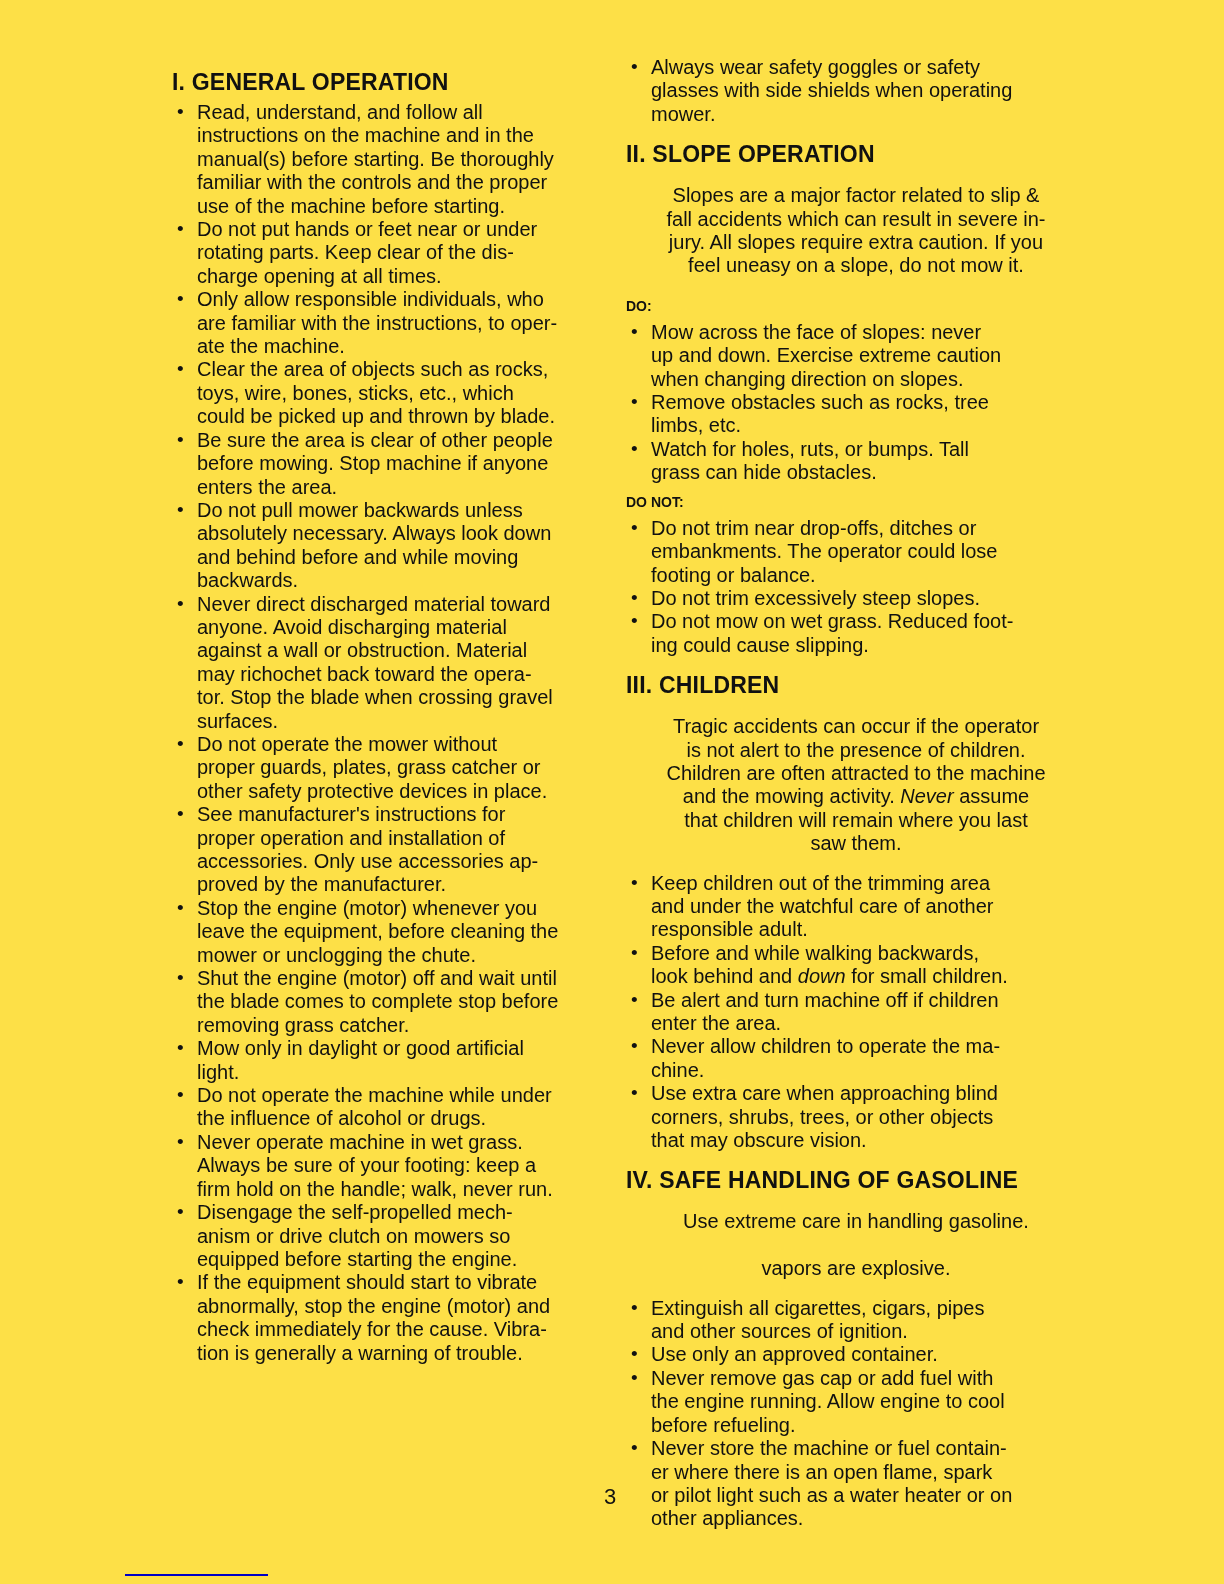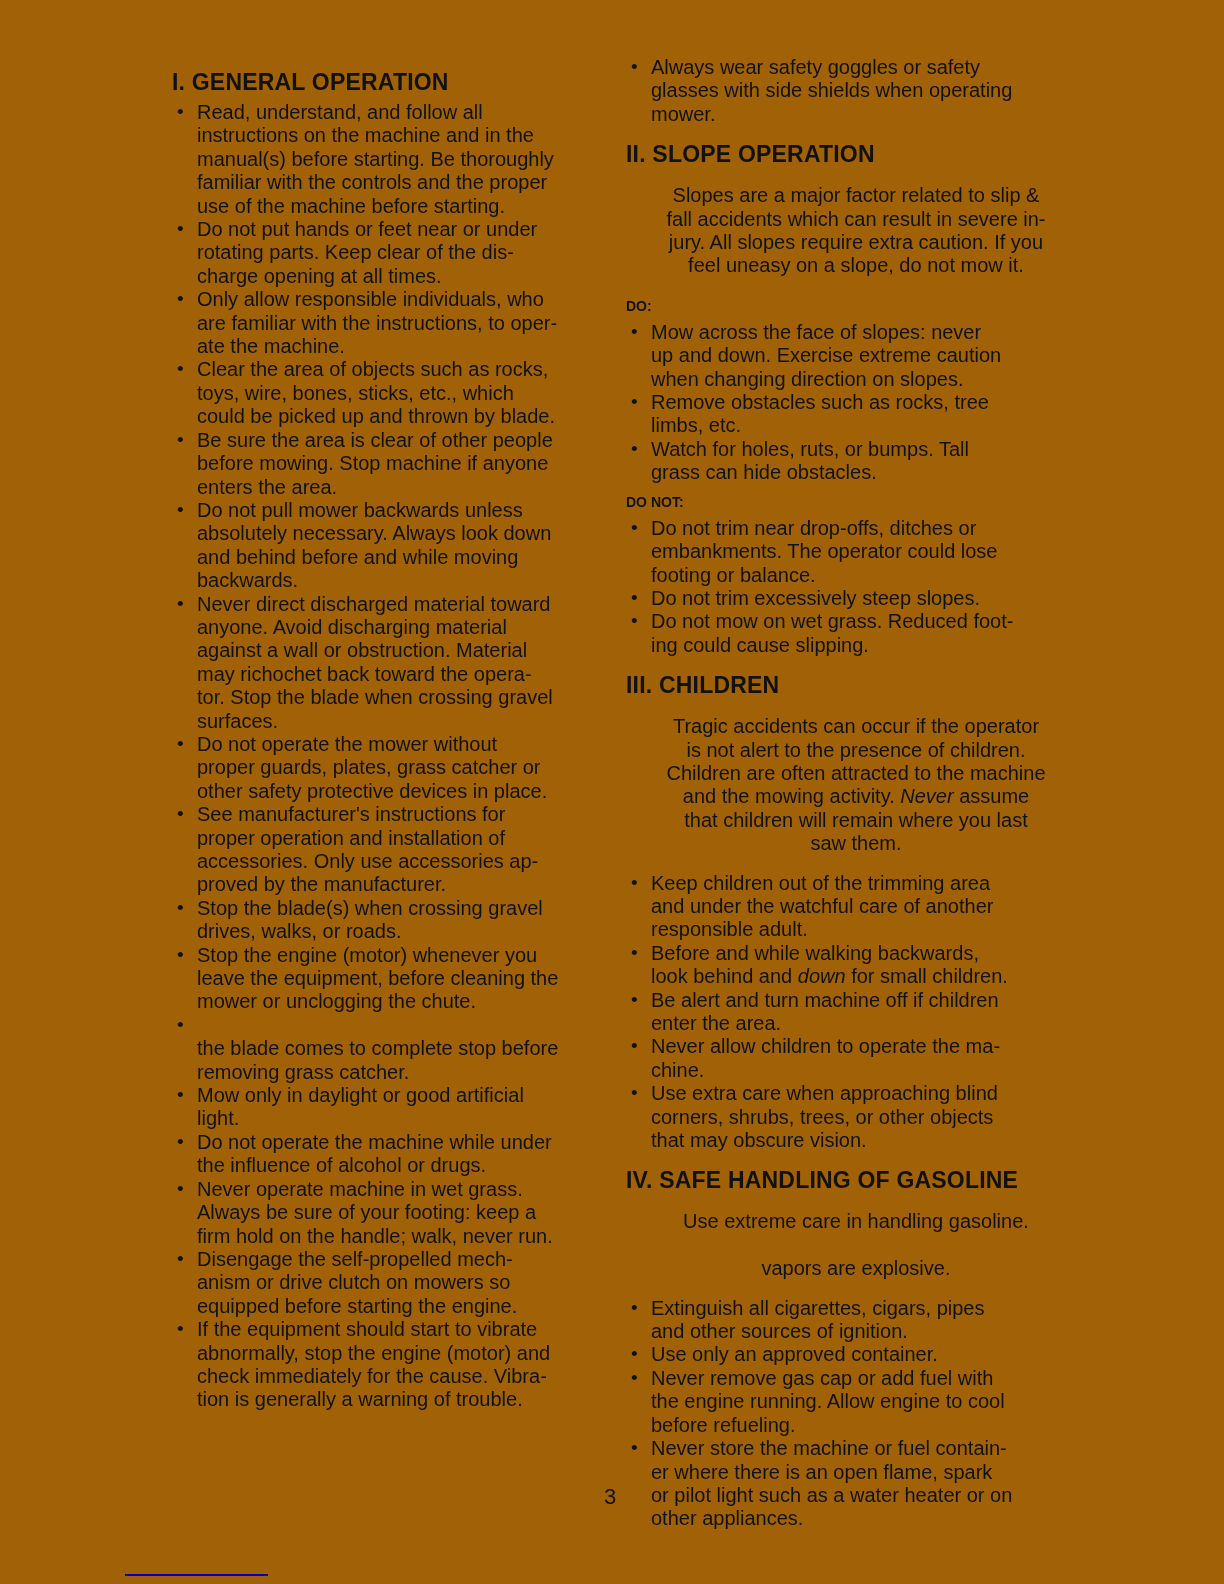--- a/index.html
+++ b/index.html
@@ -58,35 +58,34 @@
     position: absolute;
     left: 125px;
     top: 1574px;
     width: 143px;
     height: 2px;
   }
 </style>
 </head>
 <body>
 
-<div class="page" style="background: #a16207; color: rgb(17, 17, 17);">
+<div class="page" style="background: #fde047; color: rgb(17, 17, 17);">
   <div class="column" id="col-left">
       <div class="heading"><span>I. GENERAL OPERATION</span></div>
       <div class="bullet"><span>Read, understand, and follow all</span><br><span>instructions on the machine and in the</span><br><span>manual(s) before starting. Be thoroughly</span><br><span>familiar with the controls and the proper</span><br><span>use of the machine before starting.</span></div>
       <div class="bullet"><span>Do not put hands or feet near or under</span><br><span>rotating parts. Keep clear of the dis-</span><br><span>charge opening at all times.</span></div>
       <div class="bullet"><span>Only allow responsible individuals, who</span><br><span>are familiar with the instructions, to oper-</span><br><span>ate the machine.</span></div>
       <div class="bullet"><span>Clear the area of objects such as rocks,</span><br><span>toys, wire, bones, sticks, etc., which</span><br><span>could be picked up and thrown by blade.</span></div>
       <div class="bullet"><span>Be sure the area is clear of other people</span><br><span>before mowing. Stop machine if anyone</span><br><span>enters the area.</span></div>
       <div class="bullet"><span>Do not pull mower backwards unless</span><br><span>absolutely necessary. Always look down</span><br><span>and behind before and while moving</span><br><span>backwards.</span></div>
       <div class="bullet"><span>Never direct discharged material toward</span><br><span>anyone.  Avoid discharging material</span><br><span>against a wall or obstruction.  Material</span><br><span>may richochet back toward the opera-</span><br><span>tor.  Stop the blade when crossing gravel</span><br><span>surfaces.</span></div>
       <div class="bullet"><span>Do not operate the mower without</span><br><span>proper guards, plates, grass catcher or</span><br><span>other safety protective devices in place.</span></div>
       <div class="bullet"><span>See manufacturer's instructions for</span><br><span>proper operation and installation of</span><br><span>accessories. Only use accessories ap-</span><br><span>proved by the manufacturer.</span></div>
-      <div class="bullet"><span>Stop the blade(s) when crossing gravel</span><br><span>drives, walks, or roads.</span></div>
       <div class="bullet"><span>Stop the engine (motor) whenever you</span><br><span>leave the equipment, before cleaning the</span><br><span>mower or unclogging the chute.</span></div>
-      <div class="bullet"><br><span>the blade comes to complete stop before</span><br><span>removing grass catcher.</span></div>
+      <div class="bullet"><span>Shut the engine (motor) off and wait until</span><br><span>the blade comes to complete stop before</span><br><span>removing grass catcher.</span></div>
       <div class="bullet"><span>Mow only in daylight or good artificial</span><br><span>light.</span></div>
       <div class="bullet"><span>Do not operate the machine while under</span><br><span>the influence of alcohol or drugs.</span></div>
       <div class="bullet"><span>Never operate machine in wet grass.</span><br><span>Always be sure of your footing: keep a</span><br><span>firm hold on the handle; walk, never run.</span></div>
       <div class="bullet"><span>Disengage the self-propelled mech-</span><br><span>anism or drive clutch on mowers so</span><br><span>equipped before starting the engine.</span></div>
       <div class="bullet"><span>If the equipment should start to vibrate</span><br><span>abnormally, stop the engine (motor) and</span><br><span>check immediately for the cause. Vibra-</span><br><span>tion is generally a warning of trouble.</span></div>
     </div>
   <div class="column" id="col-right">
       <div class="bullet"><span>Always wear safety goggles or safety</span><br><span>glasses with side shields when operating</span><br><span>mower.</span></div>
       <div class="heading"><span>II. SLOPE OPERATION</span></div>
       <div class="para"><span>Slopes are a major factor related to slip &amp;</span><br><span>fall accidents which can result in severe in-</span><br><span>jury. All slopes require extra caution. If you</span><br><span>feel uneasy on a slope, do not mow it.</span></div>

